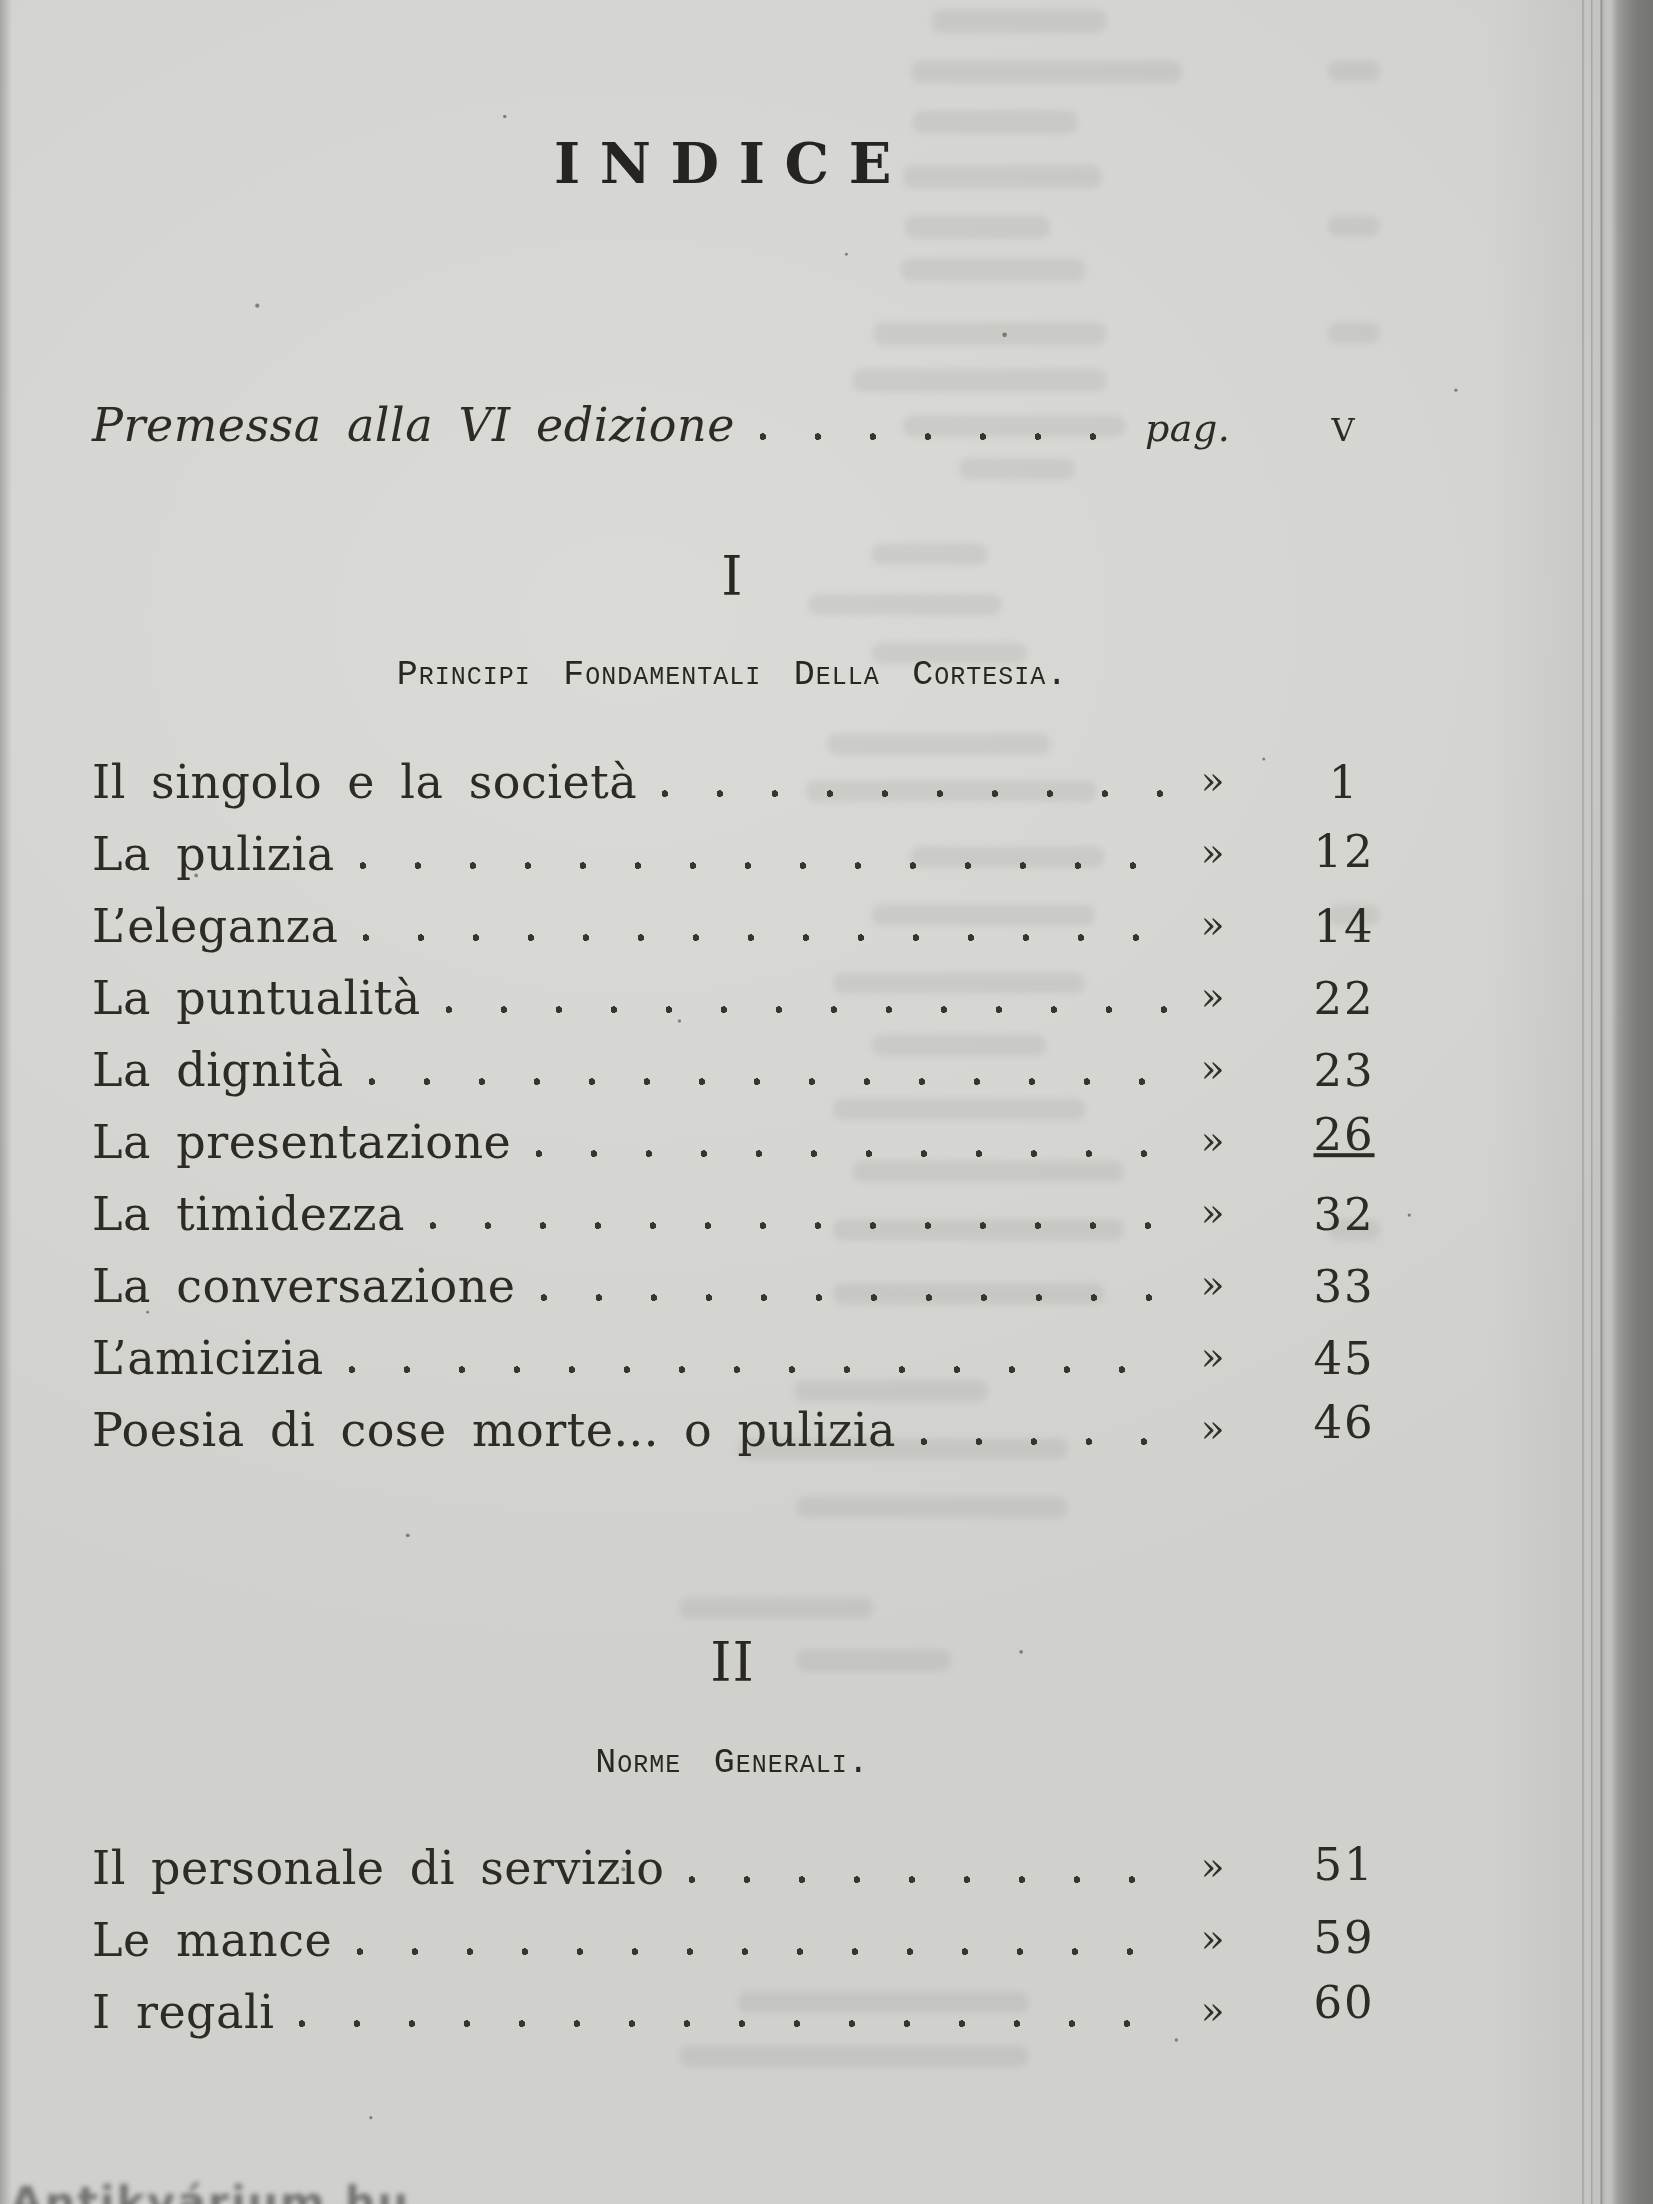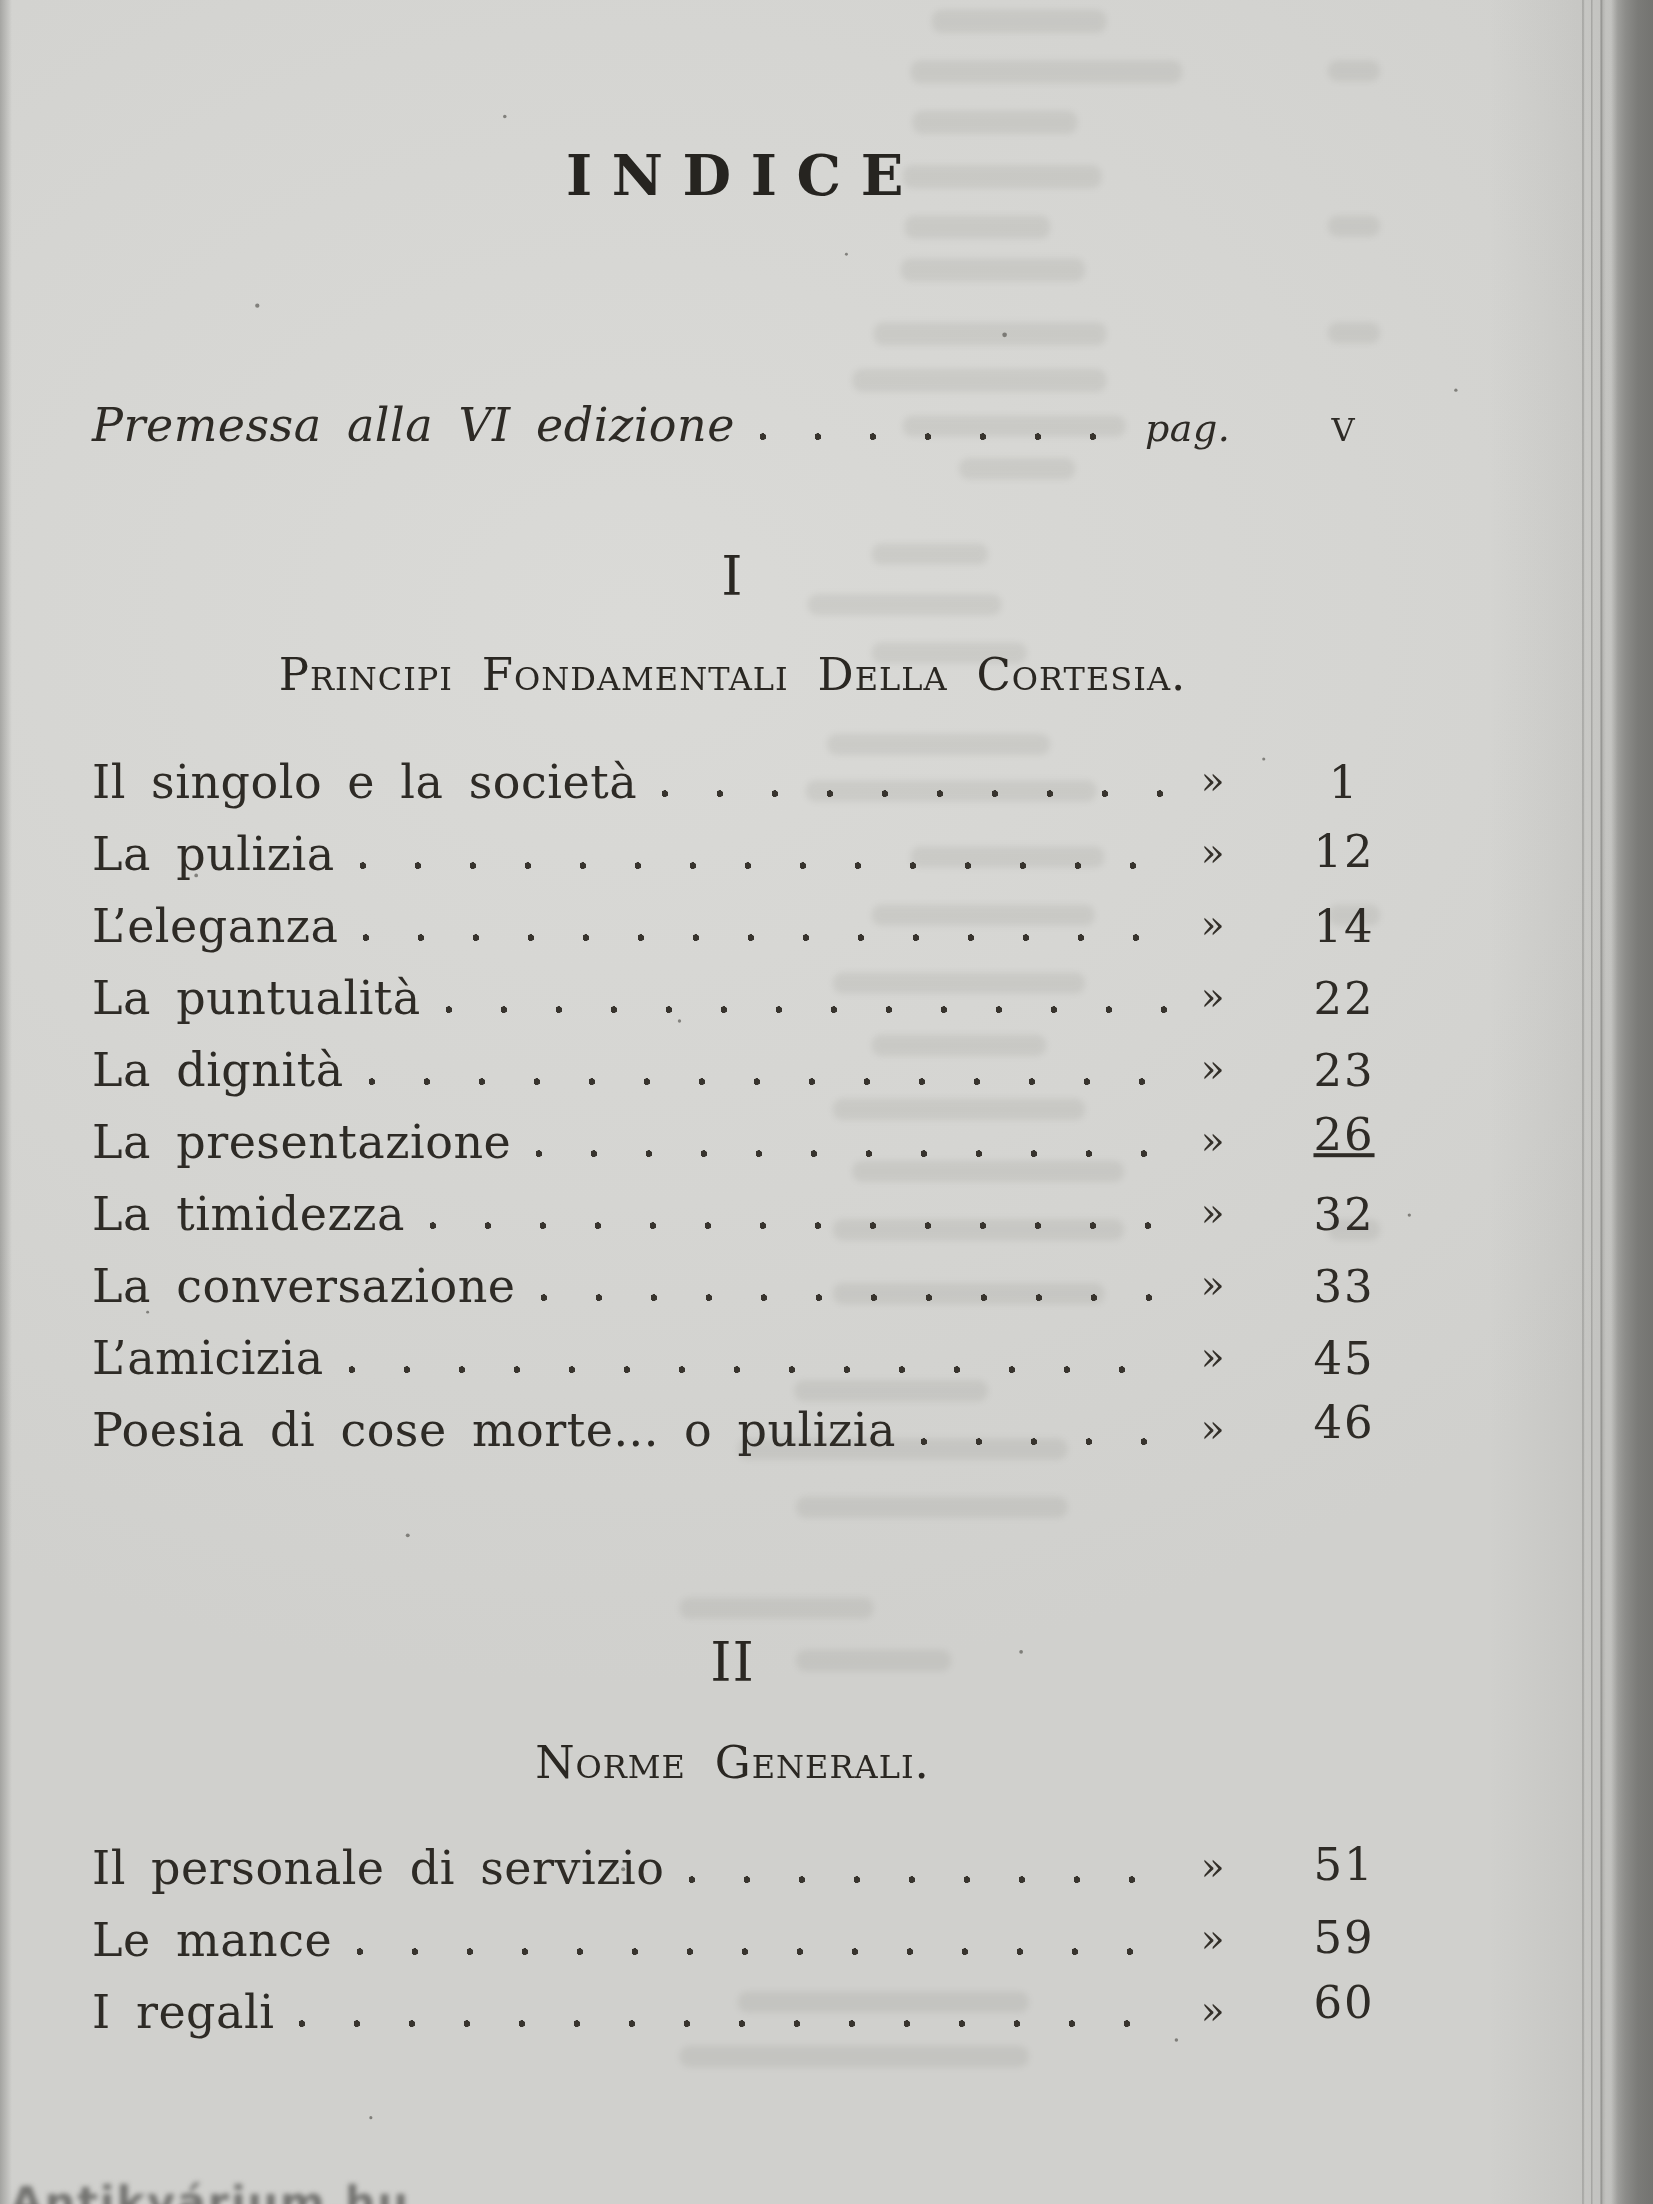--- a/index.html
+++ b/index.html
@@ -29,21 +29,21 @@
   .edge-right {
     position: absolute; right: 0; top: 0; bottom: 0; width: 43px;
     background: linear-gradient(to right,
       rgba(140,140,137,0) 0, rgba(135,135,132,.6) 6.8px,
       #8c8c89 14.6px, #7b7b78 27px, #737370 100%);
   }
   .content { position: absolute; left: 92px; top: 0; width: 1281px; }
 
   .page-title {
     position: absolute; top: 130px; left: 0; width: 100%;
-    margin: 12px; text-align: center;
+    margin: 0; text-align: center;
     font-size: 56px; font-weight: 700; letter-spacing: 0.35em;
     color: #262420;
   }
   .toc-row {
     display: flex; align-items: baseline;
     width: 1325px; height: 72px;
     font-size: 46px; line-height: 58px;
     word-spacing: 0.22em; letter-spacing: 0.5px;
     white-space: nowrap;
   }
@@ -68,22 +68,22 @@
   section { position: absolute; left: 0; width: 100%; }
   .section-1 { top: 543px; }
   .section-2 { top: 1600px; }
   .numeral {
     text-align: center; font-size: 54px; line-height: 68px;
     color: #2a2722; letter-spacing: 1px;
   }
   .section-2 .numeral { padding-top: 29px; }
   .heading {
     margin-top: 35px; text-align: center;
-    font-size: 45px; line-height: 58px;
-    word-spacing: 0.3em; letter-spacing: 1px; color: #2a2722;
+    font-size: 35px; line-height: 58px;
+    word-spacing: 0.3em; letter-spacing: 1px; color: #2a2722; font-family: Liberation Mono, monospace;
   }
   .section-2 .heading { margin-top: 37px; }
   .toc-list { margin-top: 49px; }
   .section-2 .toc-list { margin-top: 47px; }
 
   
   .toc-list .toc-row:nth-child(6) .col-num  { transform: translateY(-7.8px); text-decoration: underline; }
   .toc-list .toc-row:nth-child(10) .col-num { transform: translateY(-7.8px); }
   .toc-list .toc-row:nth-child(2)  .col-num { transform: translateY(-2.9px); }
   .section-2 .toc-list .toc-row:nth-child(1) .col-num { transform: translateY(-3.9px); }

